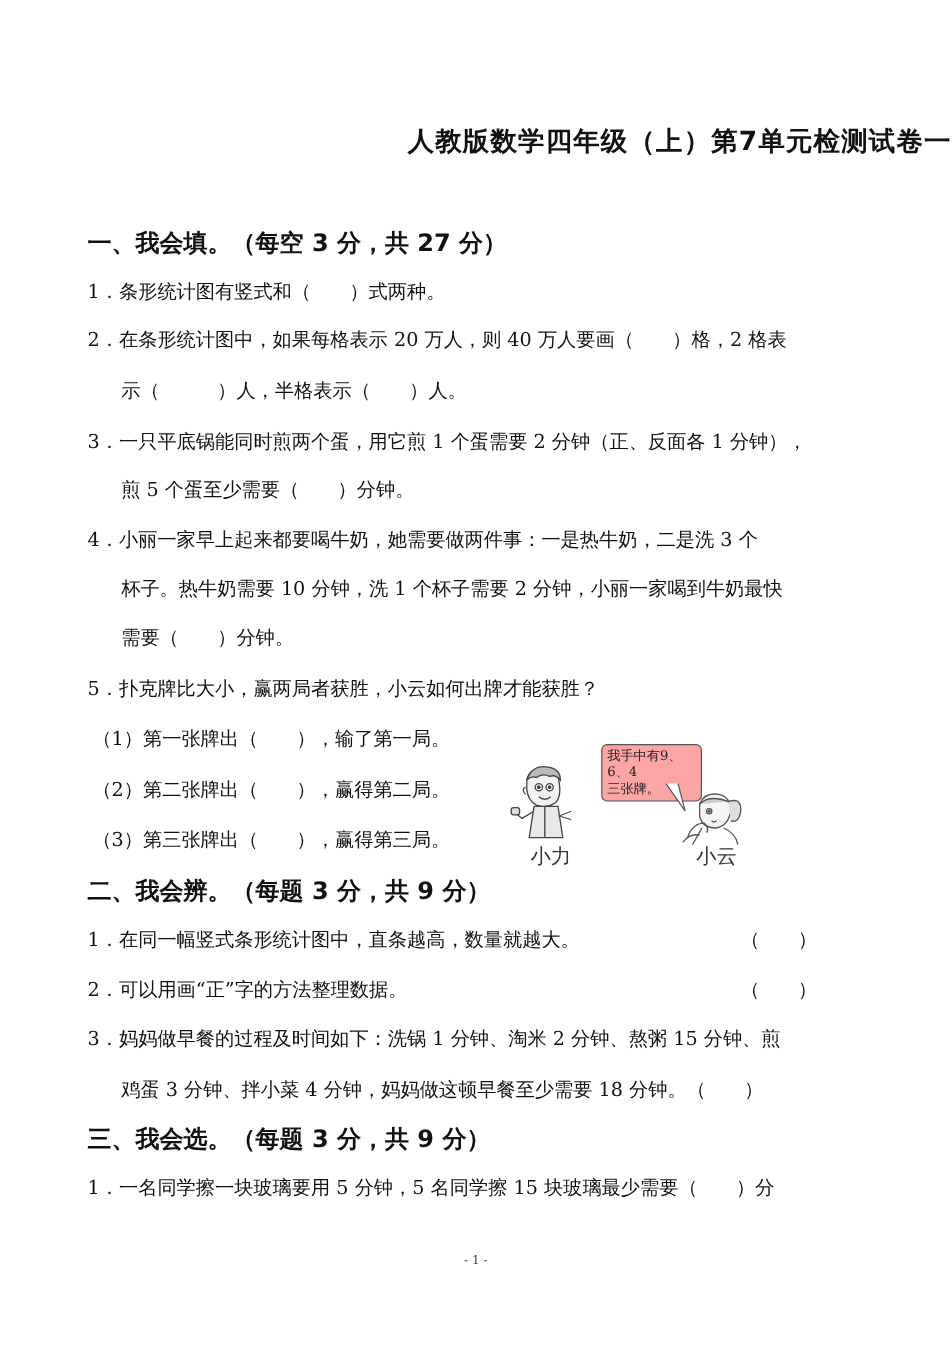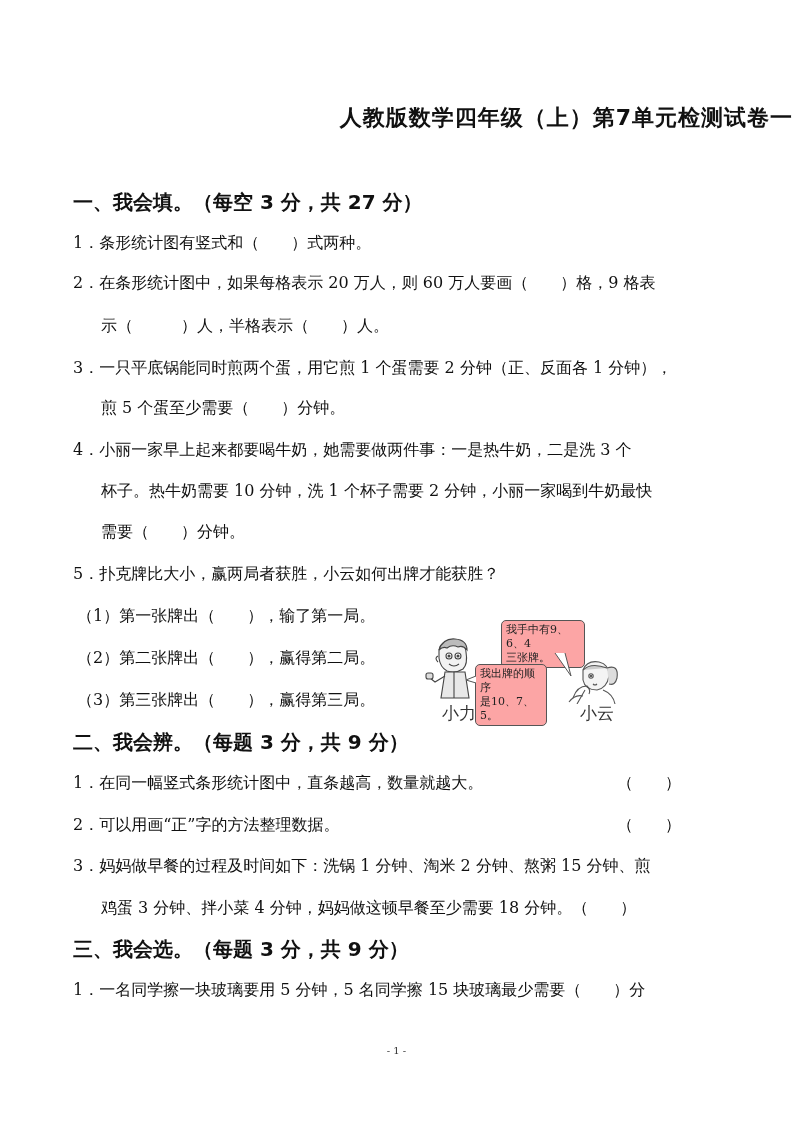--- a/index.html
+++ b/index.html
@@ -48,21 +48,21 @@
       font-size: 10px; color: #333;
     }
   </style>
 </head>
 <body>
 
 <div class="page-title">人教版数学四年级（上）第7单元检测试卷一</div>
 
 <div class="line section-heading" style="top:192px;">一、我会填。（每空 3 分，共 27 分）</div>
 <div class="line" style="top:233px;">1．条形统计图有竖式和（　　）式两种。</div>
-<div class="line" style="top:273px;">2．在条形统计图中，如果每格表示 20 万人，则 60 万人要画（　　）格，9 格表</div>
+<div class="line" style="top:273px;">2．在条形统计图中，如果每格表示 20 万人，则 40 万人要画（　　）格，2 格表</div>
 <div class="line indent" style="top:316px;">示（　　　）人，半格表示（　　）人。</div>
 <div class="line" style="top:358px;">3．一只平底锅能同时煎两个蛋，用它煎 1 个蛋需要 2 分钟（正、反面各 1 分钟），</div>
 <div class="line indent" style="top:398px;">煎 5 个蛋至少需要（　　）分钟。</div>
 <div class="line" style="top:440px;">4．小丽一家早上起来都要喝牛奶，她需要做两件事：一是热牛奶，二是洗 3 个</div>
 <div class="line indent" style="top:481px;">杯子。热牛奶需要 10 分钟，洗 1 个杯子需要 2 分钟，小丽一家喝到牛奶最快</div>
 <div class="line indent" style="top:522px;">需要（　　）分钟。</div>
 <div class="line" style="top:564px;">5．扑克牌比大小，赢两局者获胜，小云如何出牌才能获胜？</div>
 <div class="line sub" style="top:606px;">（1）第一张牌出（　　），输了第一局。</div>
 <div class="line sub" style="top:648px;">（2）第二张牌出（　　），赢得第二局。</div>
 <div class="line sub" style="top:690px;">（3）第三张牌出（　　），赢得第三局。</div>
@@ -82,22 +82,20 @@
       <path d="M20 40 L10 46 L5 42"></path>
       <rect x="1" y="37" width="7" height="6" rx="2" fill="#ddd"></rect>
       <path d="M29 36 L29 62"></path>
     </g>
   </svg>
   <div class="bubble bubble-xiaoyun">我手中有9、6、4
 三张牌。</div>
   <svg class="figure" style="left:128px;top:34px;" width="24" height="26" viewBox="0 0 24 26">
     <path d="M2 1 L18 24 L12 1" fill="#fff" stroke="#555" stroke-width="1"></path>
   </svg>
-  <div class="bubble bubble-xiaoli">我出牌的顺序
-是10、7、5。</div>
   <svg class="figure" style="left:40px;top:56px;" width="12" height="12" viewBox="0 0 12 12">
     <path d="M11 2 L1 6 L11 9" fill="#fff" stroke="#555" stroke-width="1"></path>
   </svg>
   <svg class="figure" style="left:138px;top:40px;" width="62" height="46" viewBox="0 0 62 46">
     <g fill="none" stroke="#555" stroke-width="1.1">
       <path d="M20 12 Q24 2 36 4 Q46 6 46 18 Q44 30 34 32 Q22 32 20 22 Z" fill="#f4f4f4"></path>
       <path d="M44 10 Q56 6 54 20 Q52 28 46 26" fill="#ddd"></path>
       <path d="M20 12 Q28 4 44 10" fill="#ccc"></path>
       <circle cx="28" cy="18" r="2.2" fill="#fff"></circle>
       <circle cx="28" cy="18" r="0.8" fill="#333"></circle>

